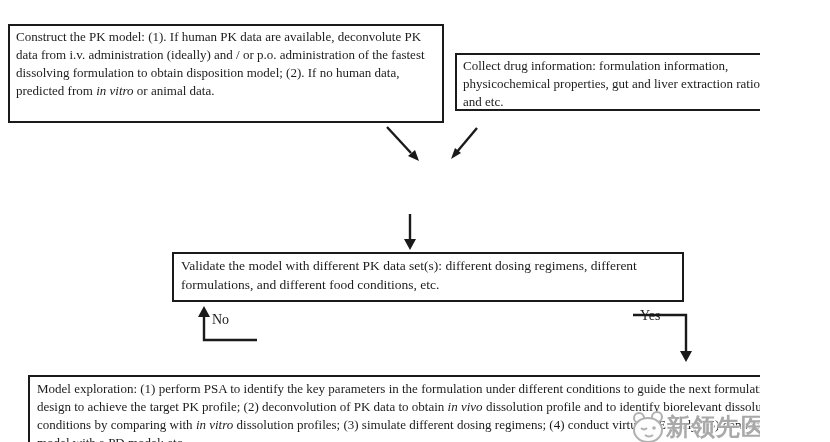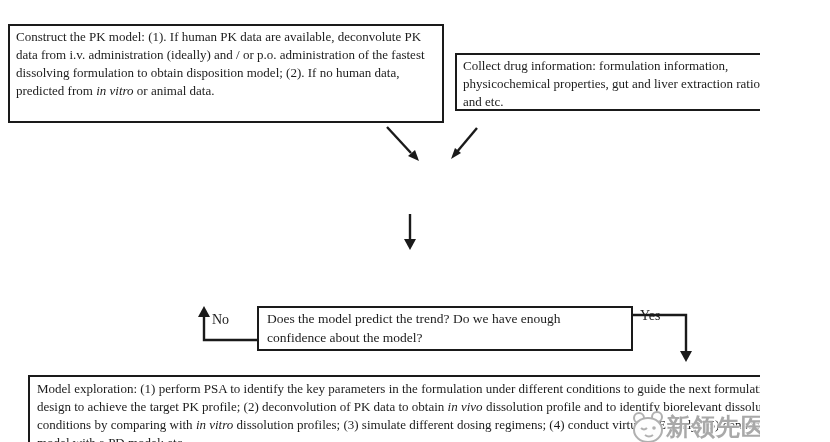--- a/index.html
+++ b/index.html
@@ -56,24 +56,24 @@
 
   <div class="box" style="left:8px;top:4px;width:436px;height:99px;">
     <span>Construct the PK model: (1). If human PK data are available, deconvolute PK data from i.v. administration (ideally) and / or p.o. administration of the fastest dissolving formulation to obtain disposition model; (2). If no human data, predicted from </span><i>in vitro</i><span> or animal data.</span>
   </div>
 
   <div class="box" style="left:455px;top:33px;width:338px;height:58px;">
     <span>Collect drug information: formulation information, physicochemical properties, gut and liver extraction ratio, and etc.</span>
   </div>
 
 
+  <div class="box" style="left:172px;top:232px;width:512px;height:50px;padding:3px 7px;font-size:13.5px;">
+    <span>Validate the model with different PK data set(s): different dosing regimens, different formulations, and different food conditions, etc.</span>
+  </div>
 
-  <div class="box" style="left:257px;top:286px;width:376px;height:45px;padding:2px 8px;font-size:13.5px;">
-    <span>Does the model predict the trend?  Do we have enough confidence about the model?</span>
-  </div>
 
   <div class="box" style="left:28px;top:355px;width:793px;height:82px;padding:3px 7px;">
     <span>Model exploration: (1) perform PSA to identify the key parameters in the formulation under different conditions to guide the next formulation design to achieve the target PK profile; (2) deconvolution of PK data to obtain </span><i>in vivo</i><span> dissolution profile and to identify biorelevant dissolution conditions by comparing with </span><i>in vitro</i><span> dissolution profiles; (3) simulate different dosing regimens; (4) conduct virtual BE study; (5) connect the PK model with a PD model; etc.</span>
   </div>
 
   <div class="flow-label" style="left:212px;top:292px;">No</div>
   <div class="flow-label" style="left:640px;top:288px;">Yes</div>
 
   <svg id="arrow-layer" width="830" height="442" viewBox="0 0 830 442">
 

